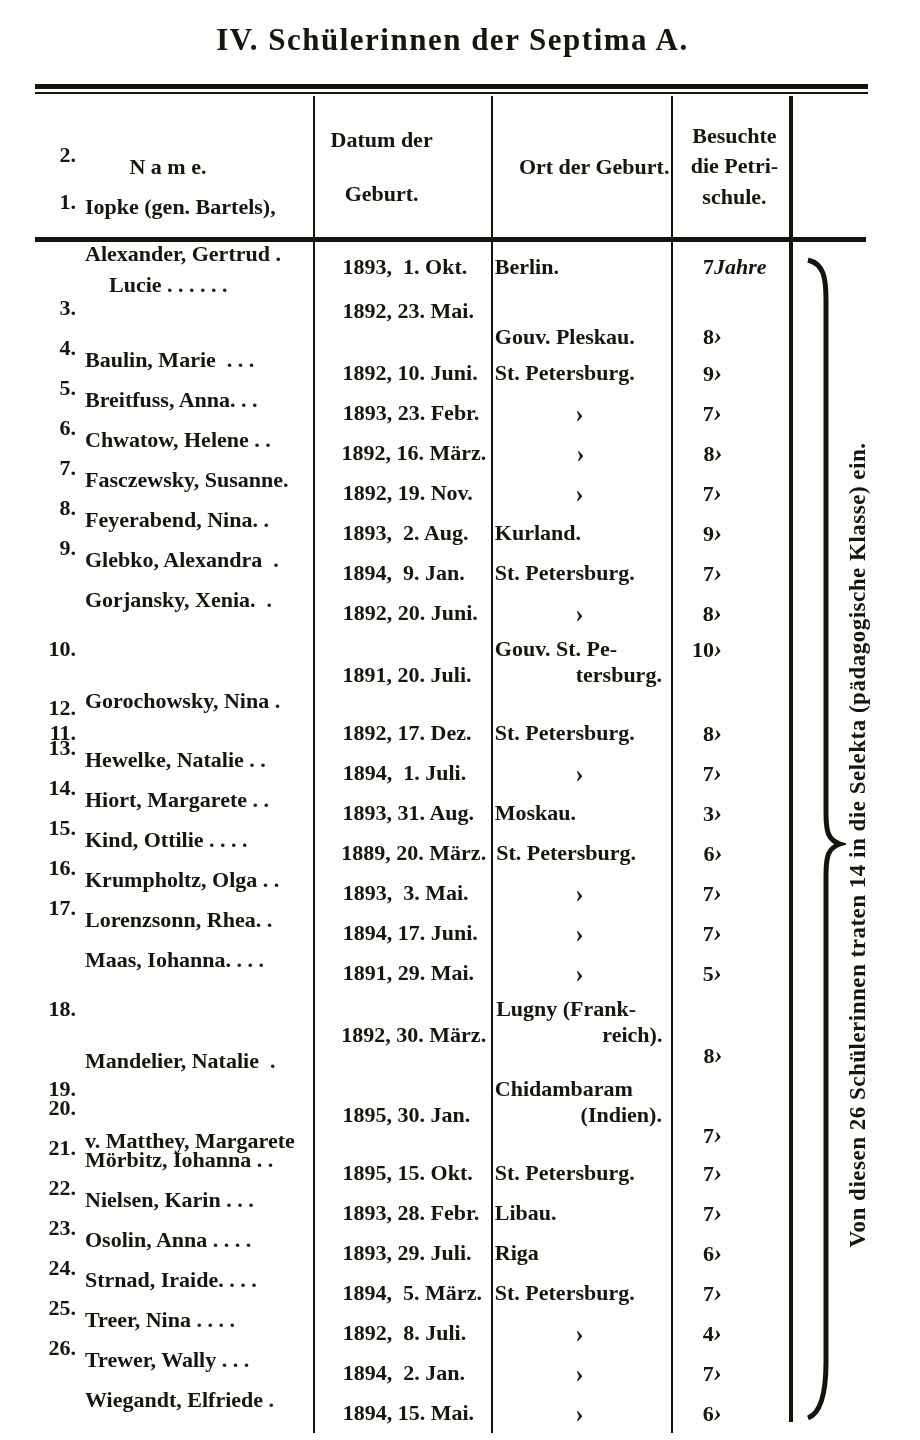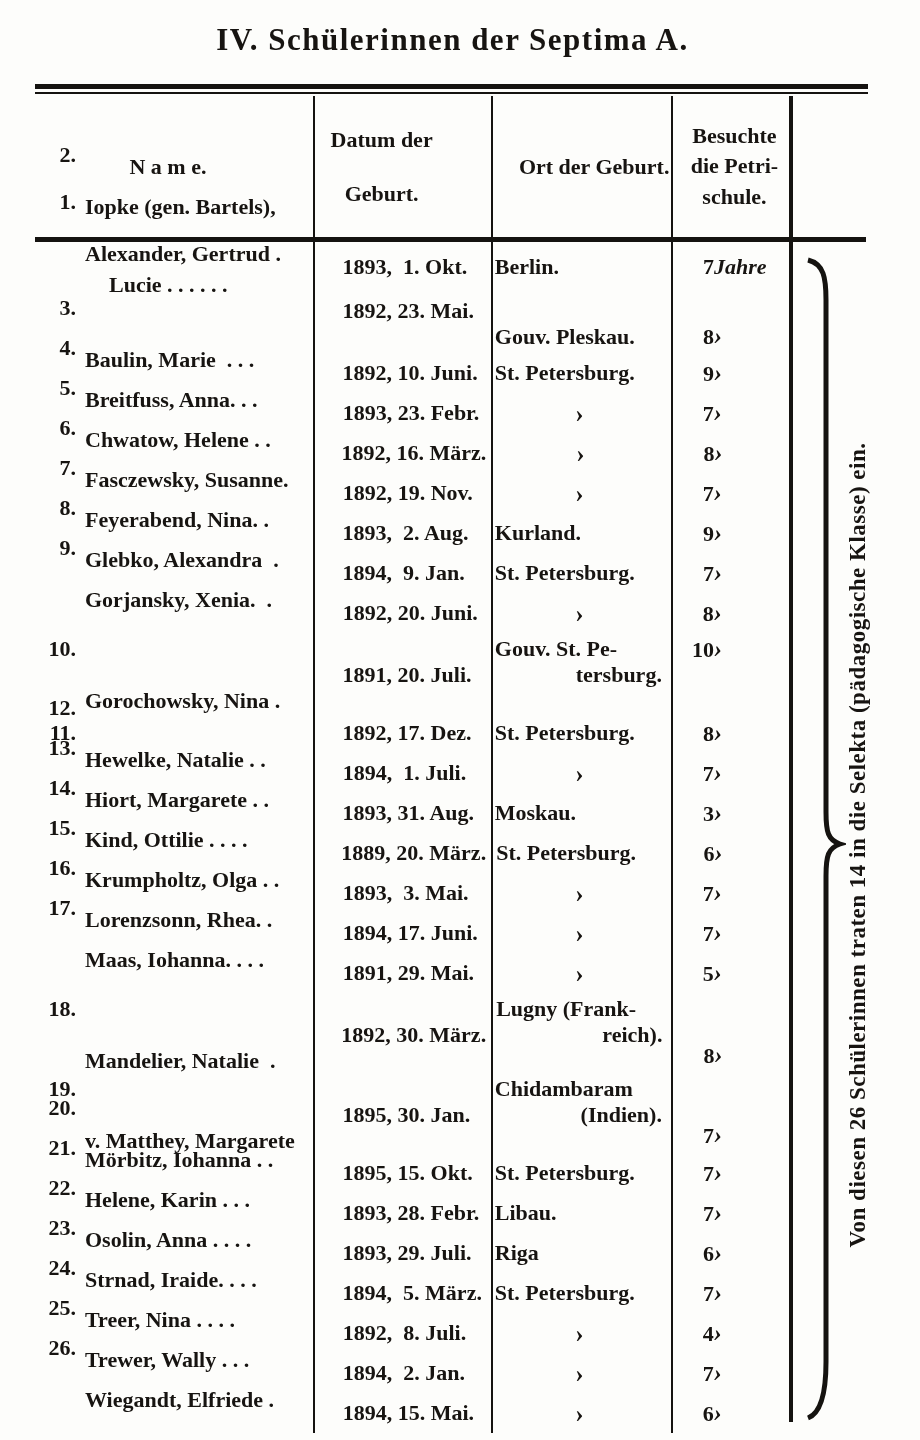--- a/index.html
+++ b/index.html
@@ -484,21 +484,21 @@
     </div>
     <div class="cell years-cell">
       <span class="years-value">7</span>
       <span class="years-unit dmark">›</span>
     </div>
   </div>
       <div class="row">
     <div class="cell name-cell">
       <span class="row-no">21.</span>
       <span class="name-text">
-        <span class="nline1">Helene, Karin . . .</span>
+        <span class="nline1">Nielsen, Karin . . .</span>
         
       </span>
     </div>
     <div class="cell date-cell">
       <span>1893, 28. Febr.</span>
     </div>
     <div class="cell place-cell">
       <span class="pline1">Libau.</span>
 
     </div>

